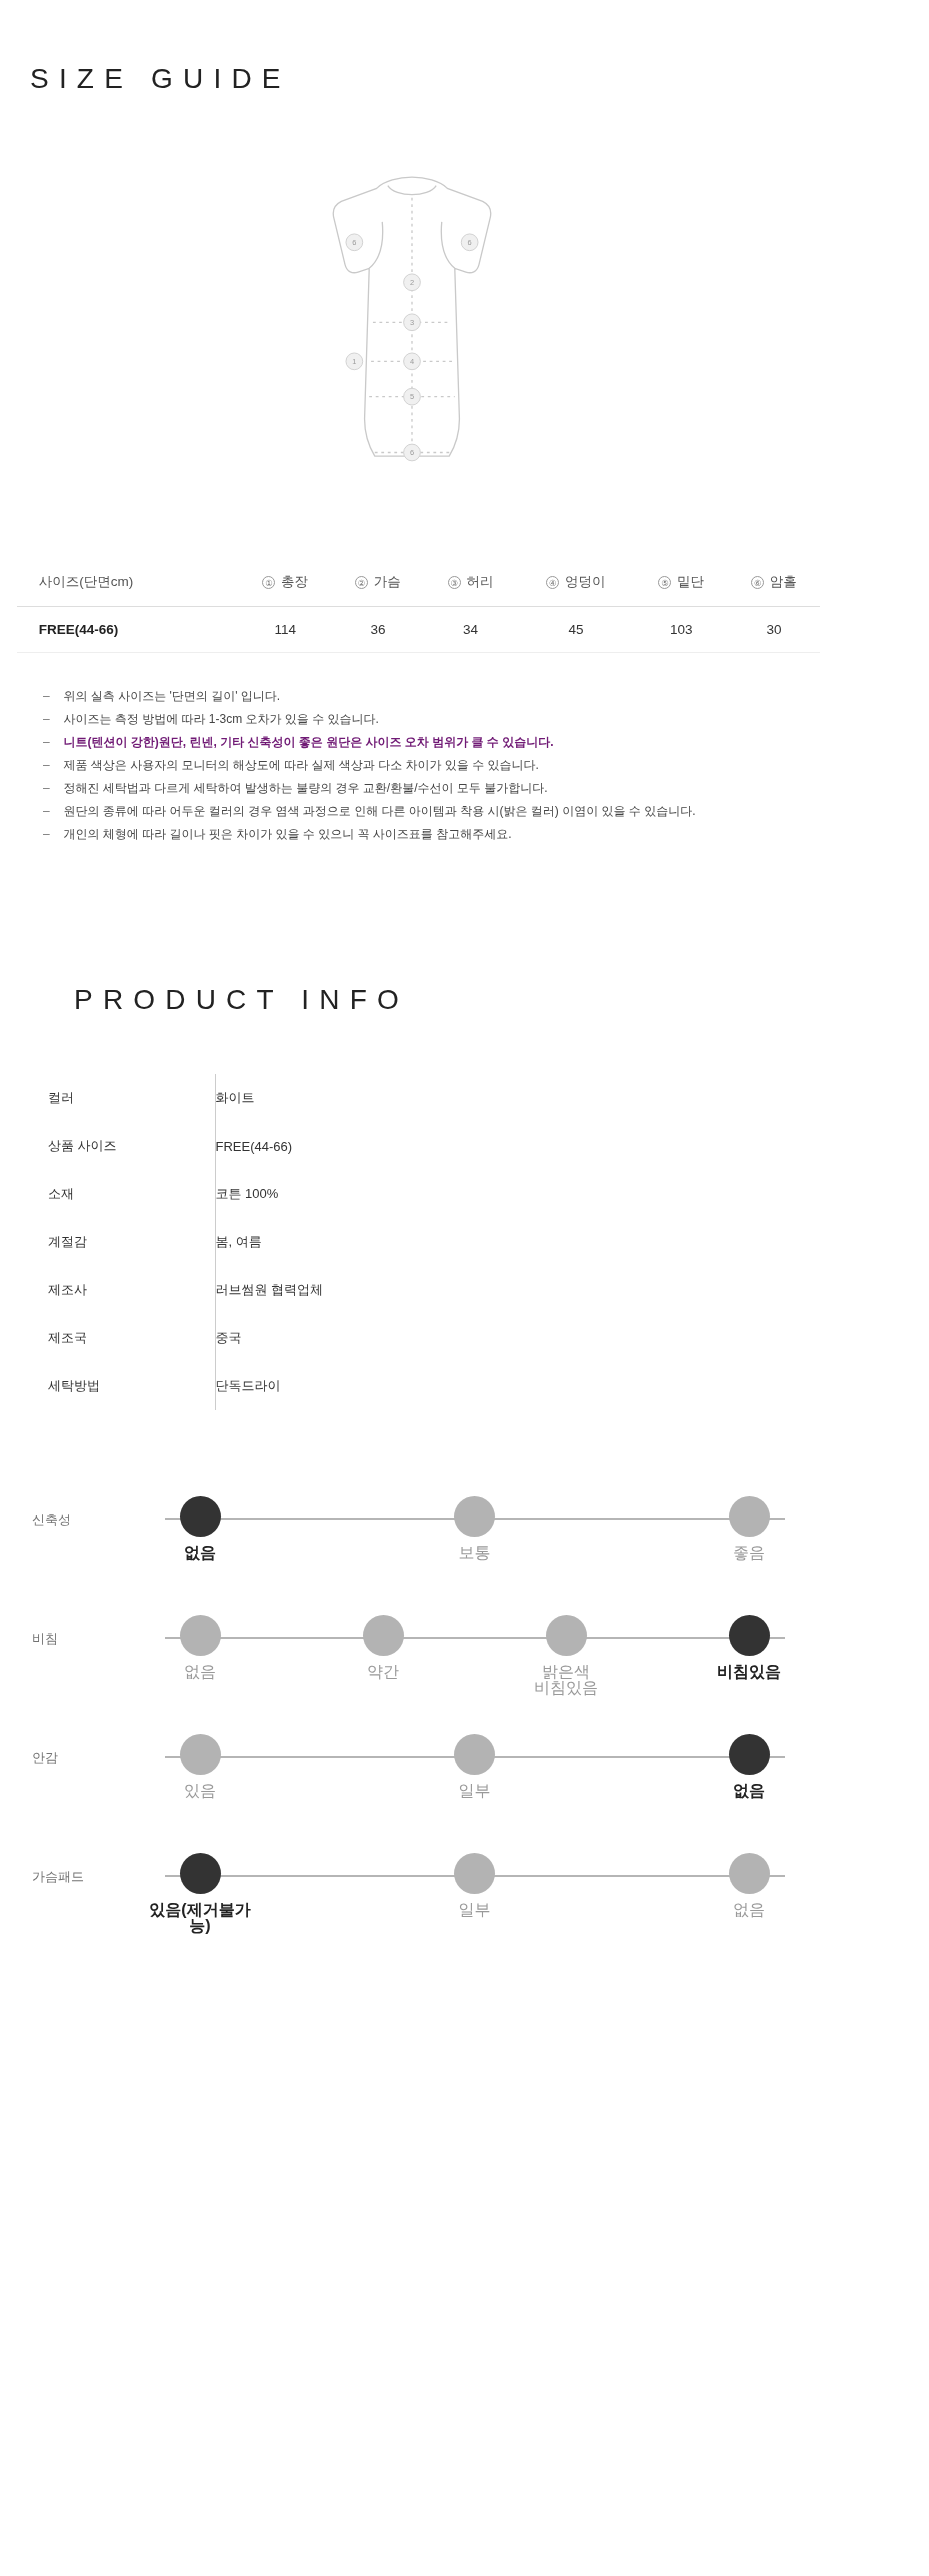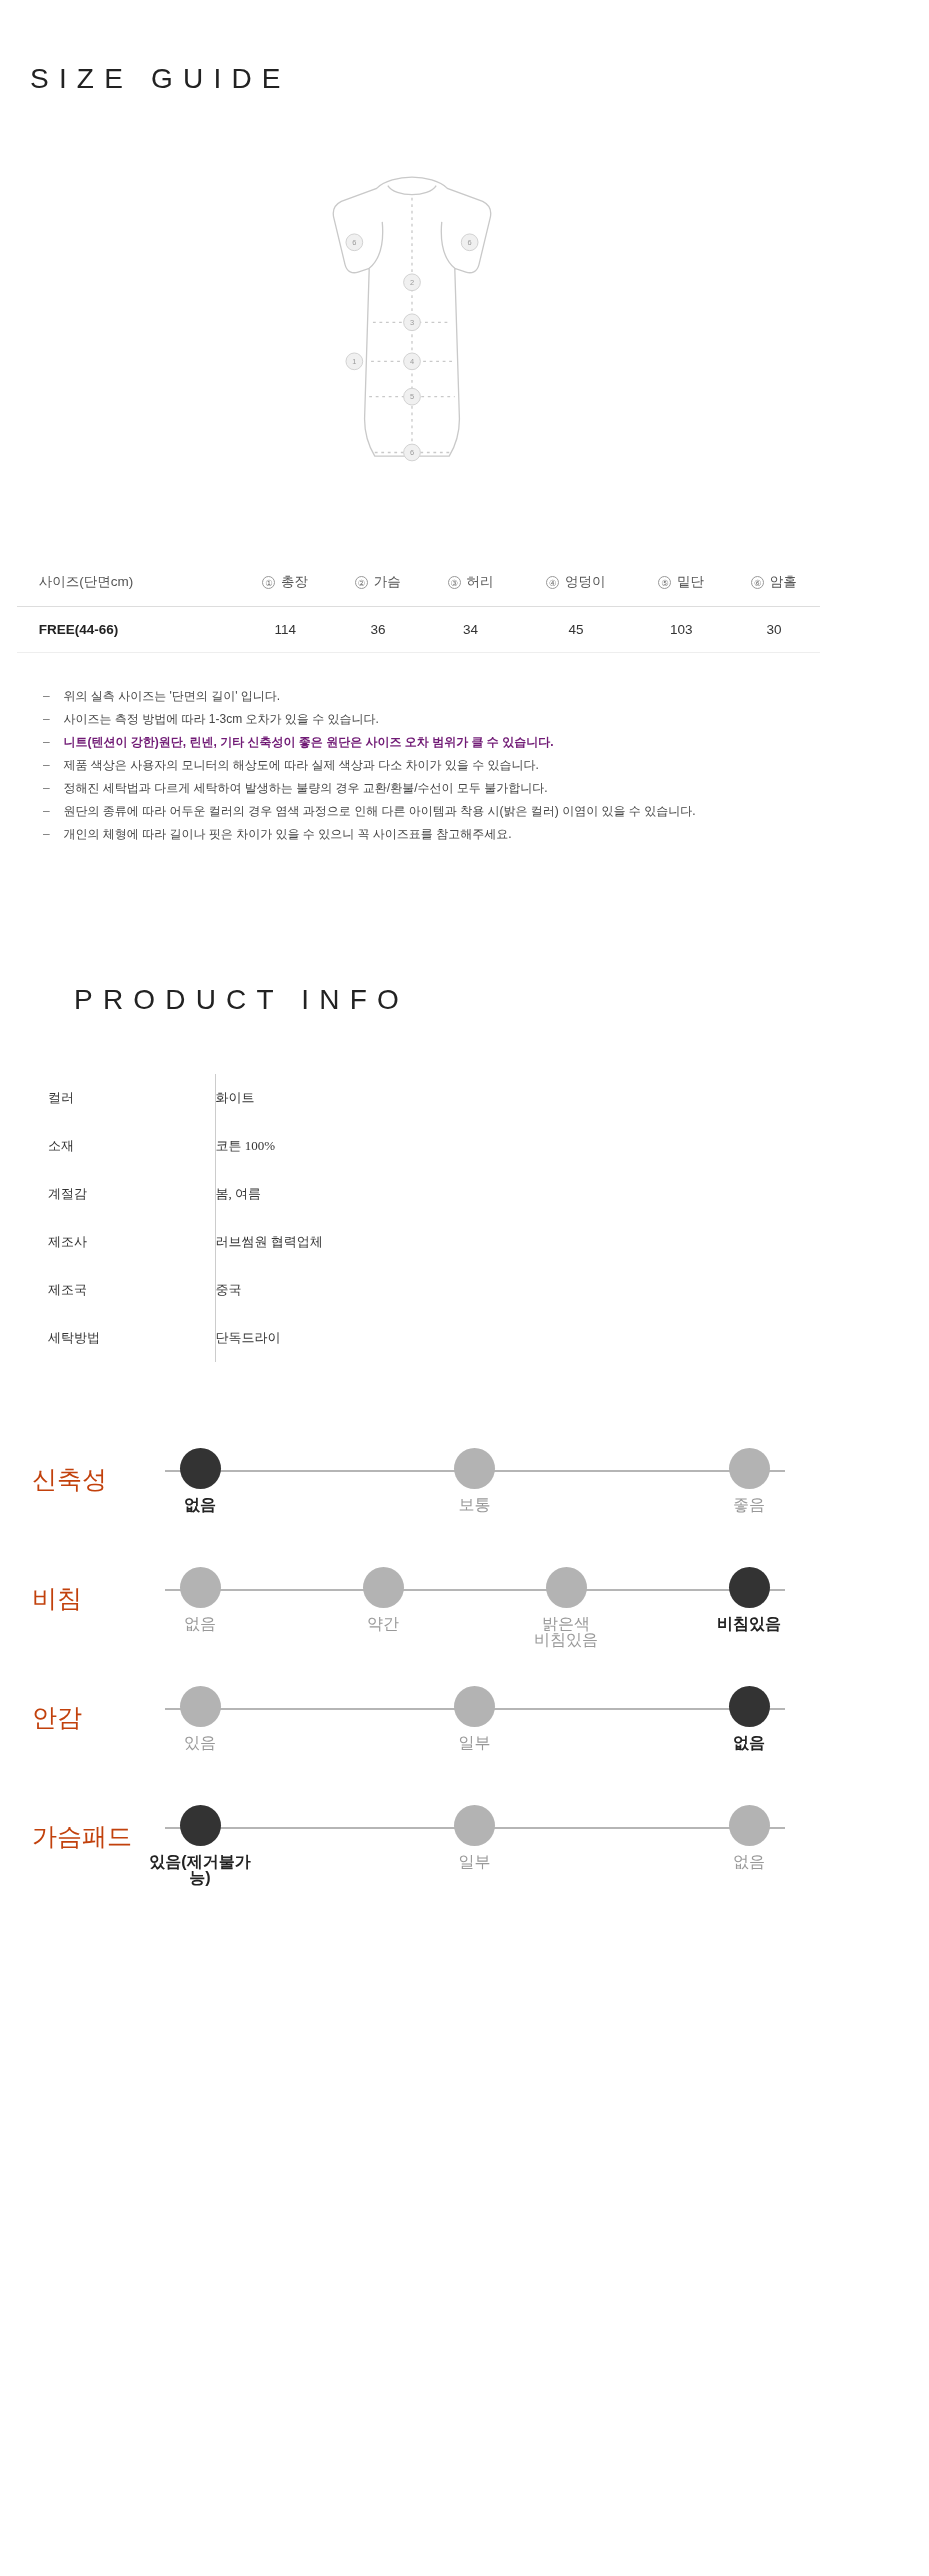--- a/index.html
+++ b/index.html
@@ -107,21 +107,20 @@
     flex: 0 0 20.5px;
     color: #777;
   }
   .note-row.highlight .note-text { color: #701a75; font-weight: bold; }
 
   
   .info-table-wrap {
     margin: 58px auto 0 auto;
     width: 837px;
     padding: 0 48px;
-    font-family: Liberation Serif, serif;
   }
   table.info-table {
     border-collapse: collapse;
     font-size: 13px;
   }
   table.info-table td {
     padding: 15px 0;
     vertical-align: middle;
     color: #333;
   }
@@ -142,22 +141,22 @@
     padding: 0 32px 74px 32px;
   }
   .scale-row {
     display: flex;
     align-items: flex-start;
     margin-bottom: 50px;
   }
   .scale-label {
     width: 112px;
     flex: 0 0 112px;
-    font-size: 25px;
-    color: #c2410c;
+    font-size: 13px;
+    color: #737373;
     padding-top: 15px;
   }
   .scale-track-wrap {
     flex: 1 1 auto;
     position: relative;
     height: 69px;
   }
   .scale-line {
     position: absolute;
     top: 22px;
@@ -326,20 +325,24 @@
   </div>
 
   <div class="info-table-wrap">
     <table class="info-table">
       <tbody>
         <tr>
           <td class="info-key">컬러</td>
           <td class="info-val">화이트</td>
         </tr>
         <tr>
+          <td class="info-key">상품 사이즈</td>
+          <td class="info-val">FREE(44-66)</td>
+        </tr>
+        <tr>
           <td class="info-key">소재</td>
           <td class="info-val">코튼 100%</td>
         </tr>
         <tr>
           <td class="info-key">계절감</td>
           <td class="info-val">봄, 여름</td>
         </tr>
         <tr>
           <td class="info-key">제조사</td>
           <td class="info-val">러브썸원 협력업체</td>

